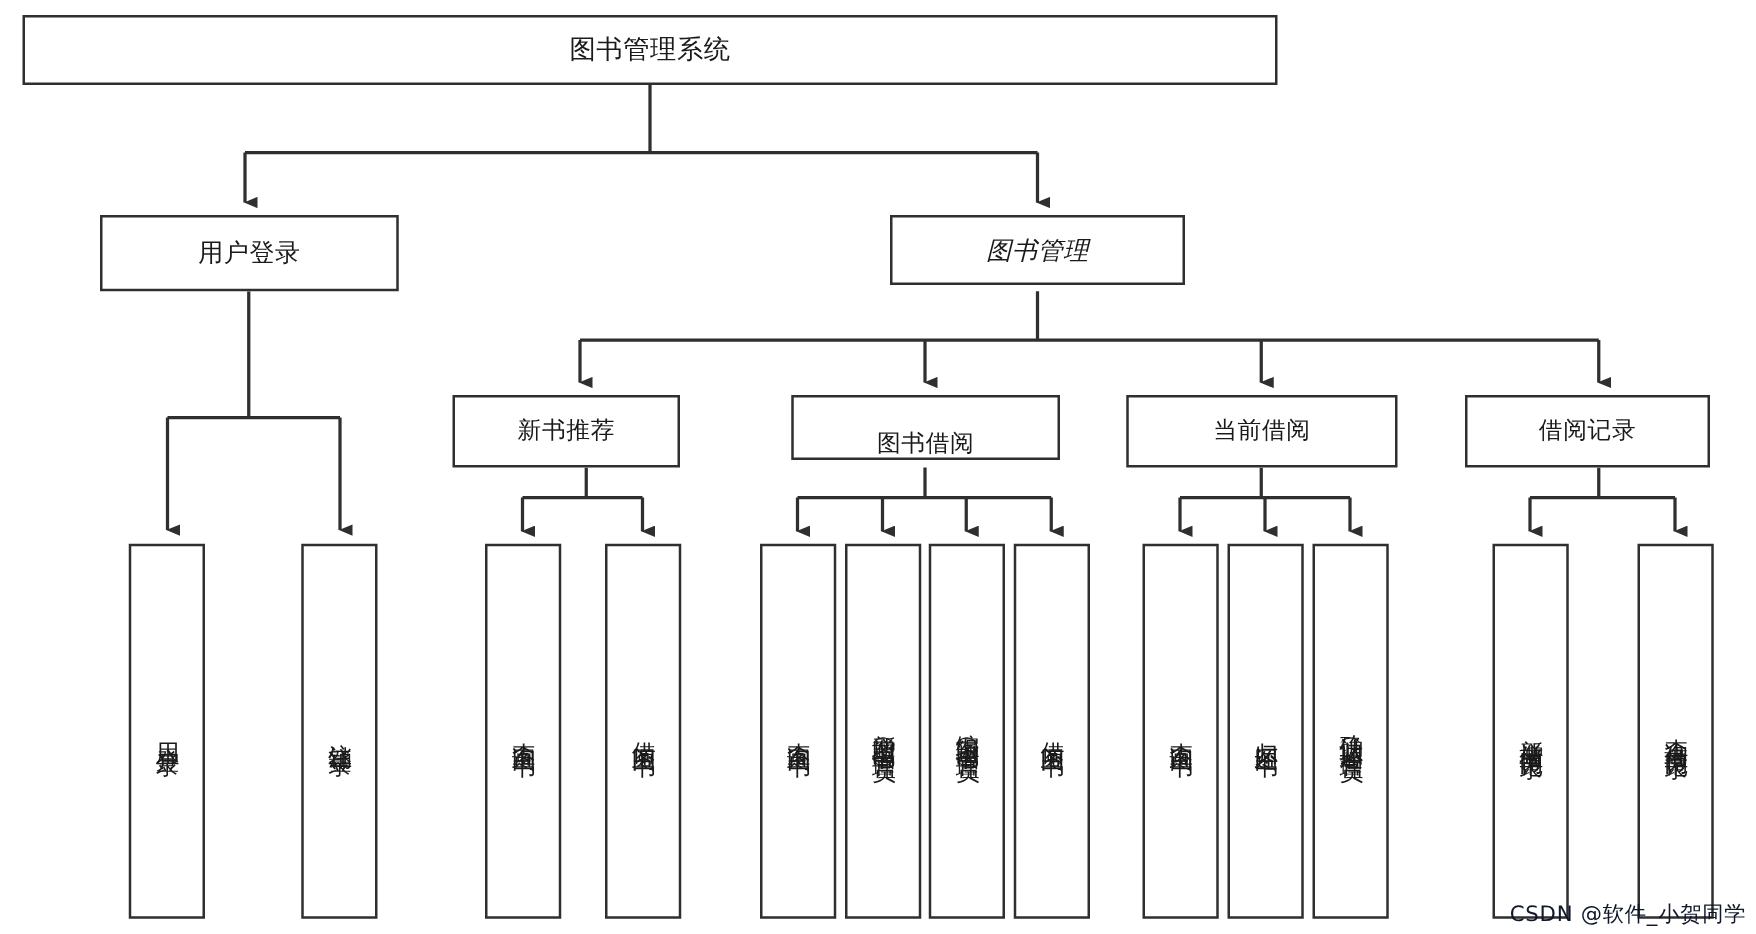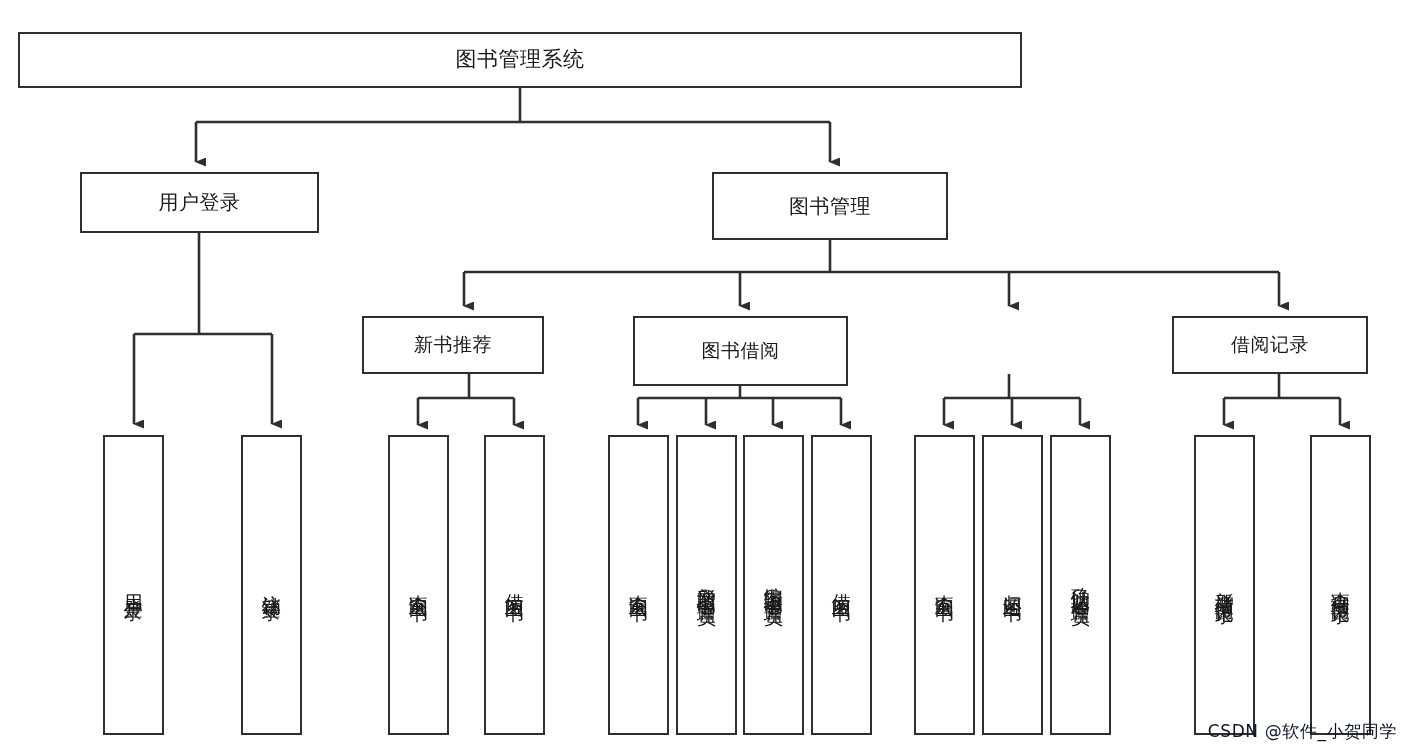--- a/index.html
+++ b/index.html
@@ -17,21 +17,21 @@
     border:2.4px solid #2f2f2f;
     background:#ffffff;
     display:flex;
     align-items:center;
     justify-content:center;
     color:#1a1a1a;
     font-size:20px;
     line-height:1.12;
     letter-spacing:0.5px;
   }
-  .node.root{font-size:21px;margin-top:20px;}
+  .node.root{font-size:21px;}
   .node.level2{font-size:20px;}
   .node.level3{font-size:19px;}
   .node.leaf{
     font-size:19px;
     writing-mode:vertical-rl;
     text-orientation:upright;
     letter-spacing:3px;
     padding:6px 0;
     align-items:center;
     justify-content:center;
@@ -107,32 +107,35 @@
   </svg>
 
   <div class="node root" style="left:18px;top:12px;width:1004px;height:56px;">
     <span class="lbl">图书管理系统</span>
   </div>
 
   <div class="node level2" style="left:80px;top:172px;width:239px;height:61px;">
     <span class="lbl">用户登录</span>
   </div>
 
-  <div class="node level2" style="left:712px;top:172px;width:236px;height:68px;">
+  <div class="node level2" style="left:712px;top:172px;width:236px;height:56px;font-style:italic;">
     <span class="lbl">图书管理</span>
   </div>
 
   <div class="node level3" style="left:362px;top:316px;width:182px;height:58px;">
     <span class="lbl">新书推荐</span>
   </div>
 
-  <div class="node level3" style="left:633px;top:316px;width:215px;height:70px;">
+  <div class="node level3" style="left:633px;top:316px;width:215px;height:52px;align-items:flex-end;">
     <span class="lbl">图书借阅</span>
   </div>
 
+  <div class="node level3" style="left:901px;top:316px;width:217px;height:58px;">
+    <span class="lbl">当前借阅</span>
+  </div>
 
   <div class="node level3" style="left:1172px;top:316px;width:196px;height:58px;">
     <span class="lbl">借阅记录</span>
   </div>
 
   <div class="node leaf" style="left:103px;top:435px;width:61px;height:300px;">
     <span class="lbl">用户登录</span>
   </div>
 
   <div class="node leaf" style="left:241px;top:435px;width:61px;height:300px;">

